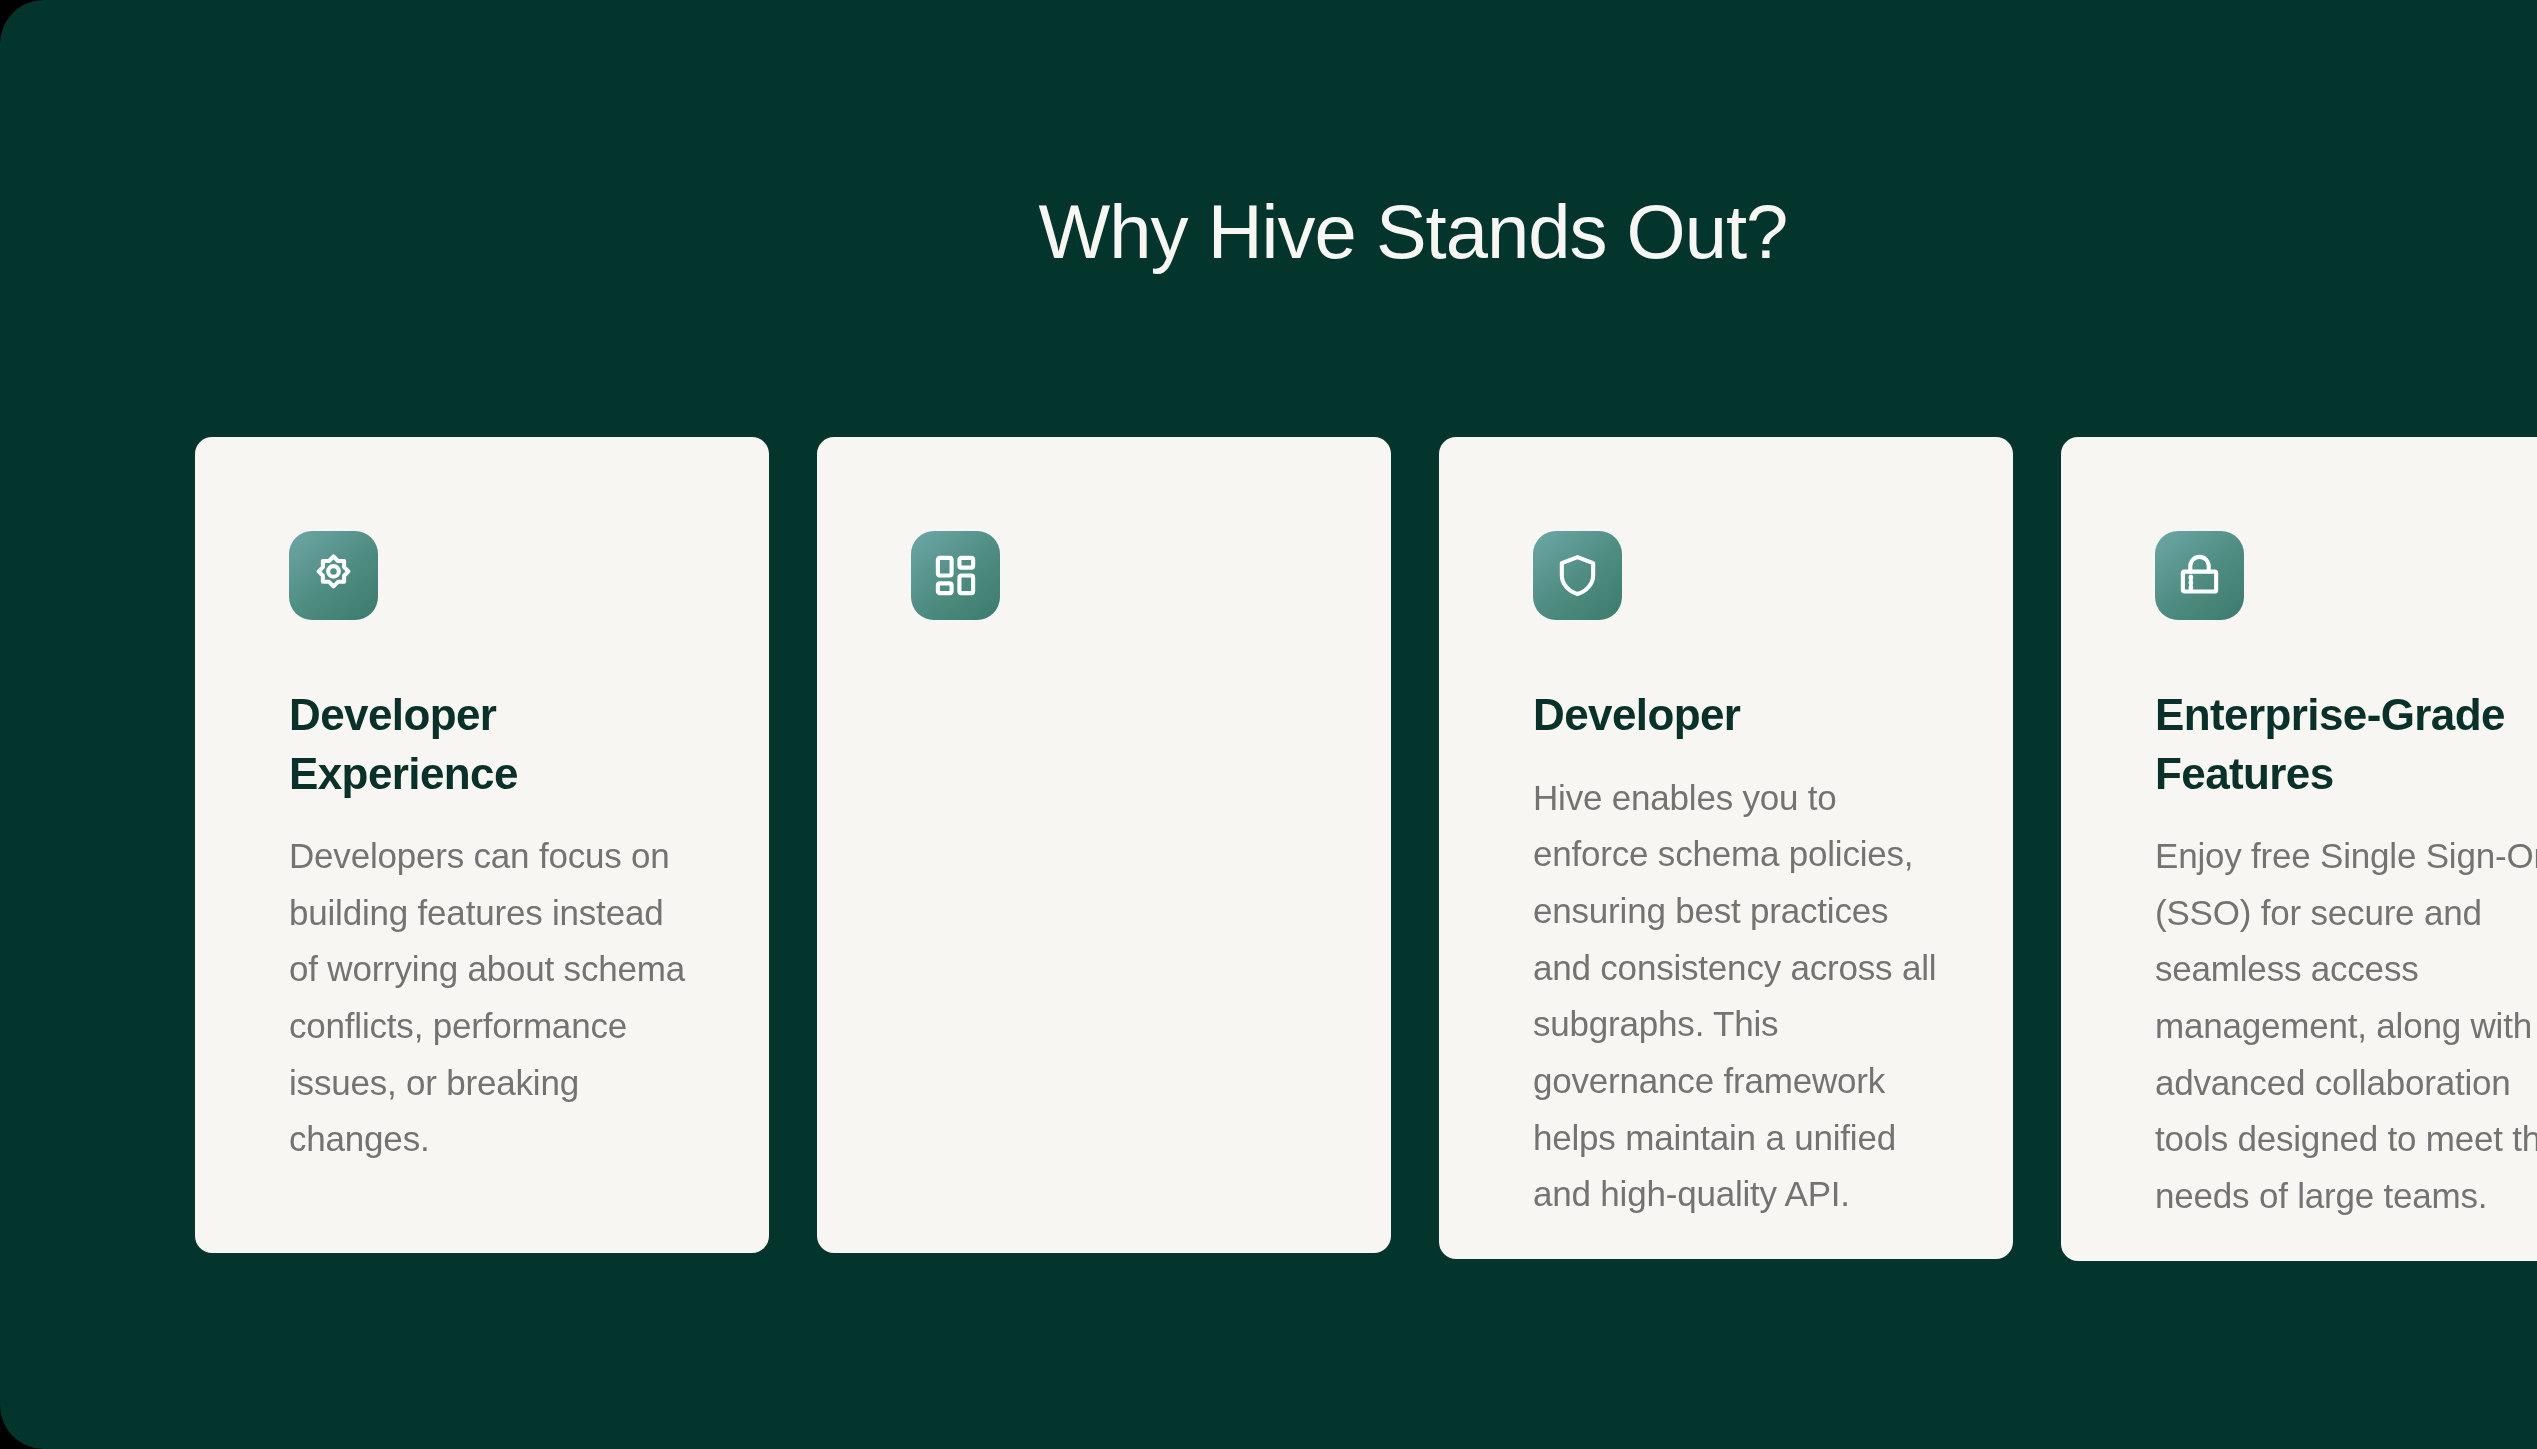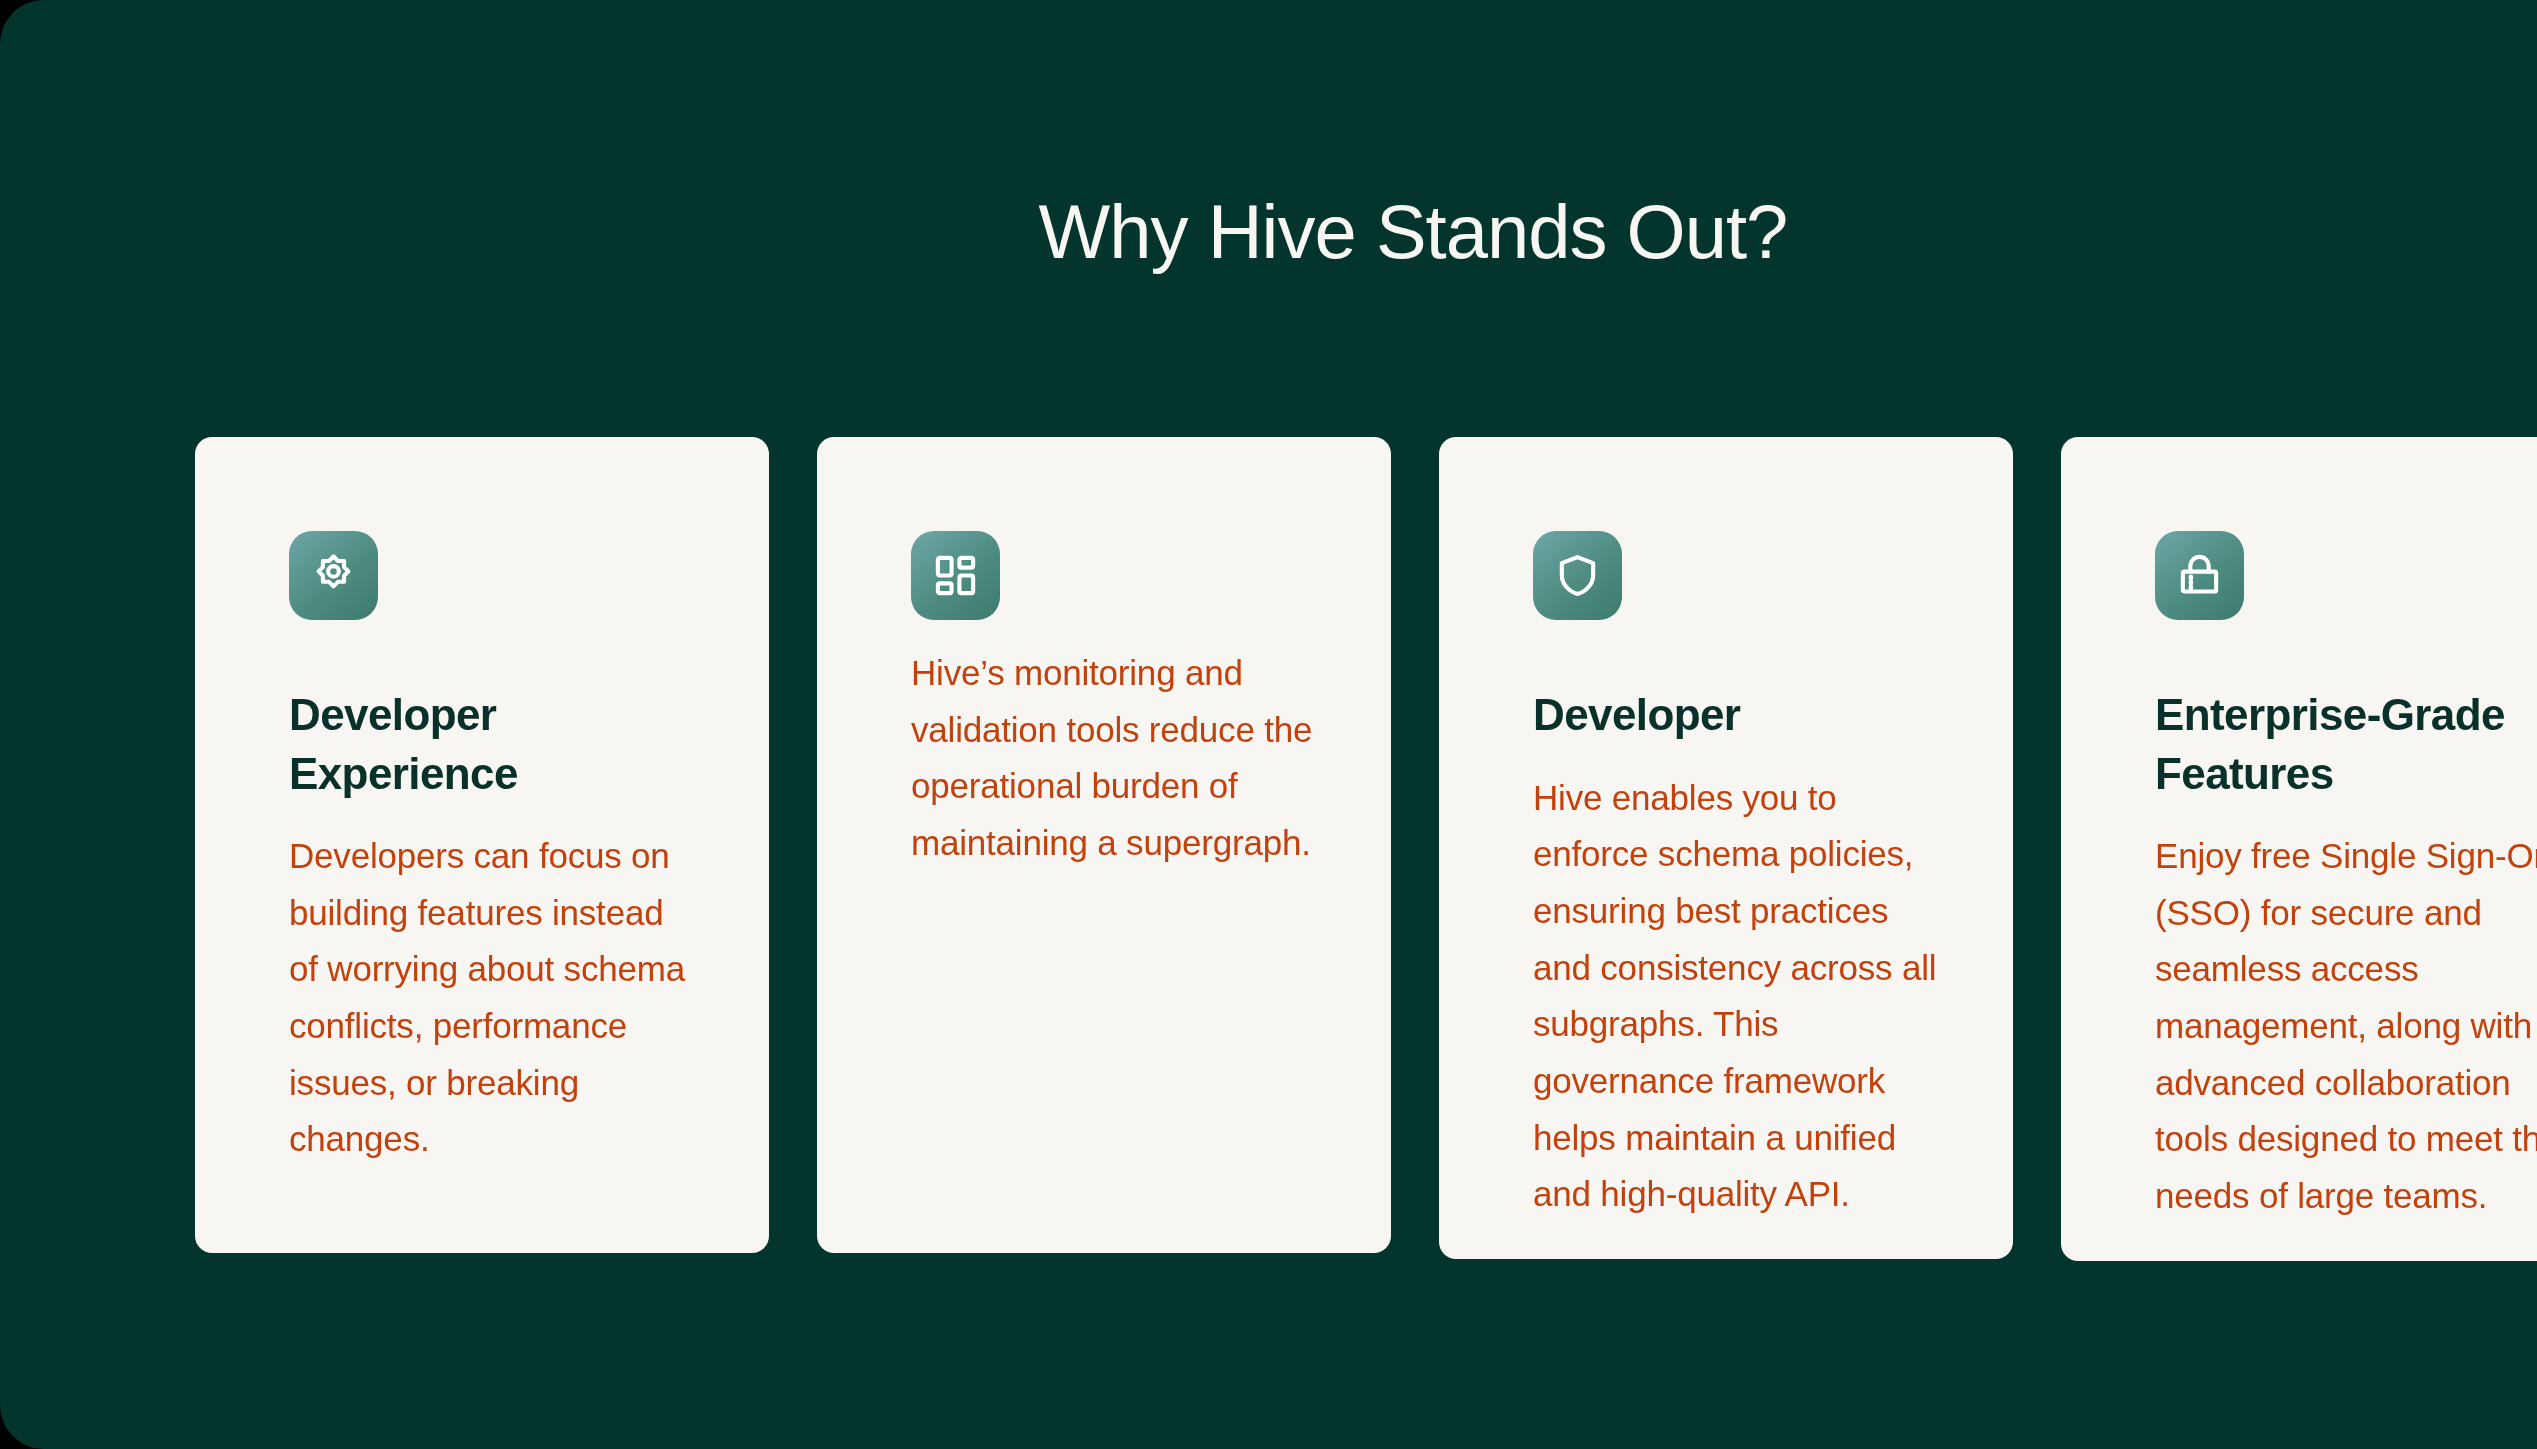--- a/index.html
+++ b/index.html
@@ -86,21 +86,21 @@
     color: #0a302a;
     max-width: 401px;
   }
 
   .card-body {
     margin-top: 25px;
     font-size: 35px;
     line-height: 1.62;
     font-weight: 400;
     letter-spacing: -0.2px;
-    color: #c2410c;
+    color: #737373;
     max-width: 406px;
     padding-bottom: 36px;
   }
 </style>
 </head>
 <body>
 
 <div id="stage">
 
   <h1 id="page-title">Why Hive Stands Out?</h1>
@@ -127,21 +127,20 @@
         <div class="icon-badge">
           <span>
             <svg width="47" height="47" viewBox="0 0 24 24" fill="none" stroke="#ffffff" stroke-width="2.1" stroke-linecap="round" stroke-linejoin="round">
               <rect x="3" y="3" width="7" height="9" rx="1"></rect>
               <rect x="14" y="3" width="7" height="5" rx="1"></rect>
               <rect x="14" y="12" width="7" height="9" rx="1"></rect>
               <rect x="3" y="16" width="7" height="5" rx="1"></rect>
             </svg>
           </span>
         </div>
-        <div class="card-body">Hive’s monitoring and validation tools reduce the operational burden of maintaining a supergraph.</div>
       </div>
     </div>
 
     <div class="card">
       <div class="card-inner">
         <div class="icon-badge">
           <span>
             <svg width="47" height="47" viewBox="0 0 24 24" fill="none" stroke="#ffffff" stroke-width="2.1" stroke-linecap="round" stroke-linejoin="round">
               <path d="M12 2.6l8 3.1v6.0c0 4.6-3.3 8.3-8 9.7-4.7-1.4-8-5.1-8-9.7v-6.0z"></path>
             </svg>

